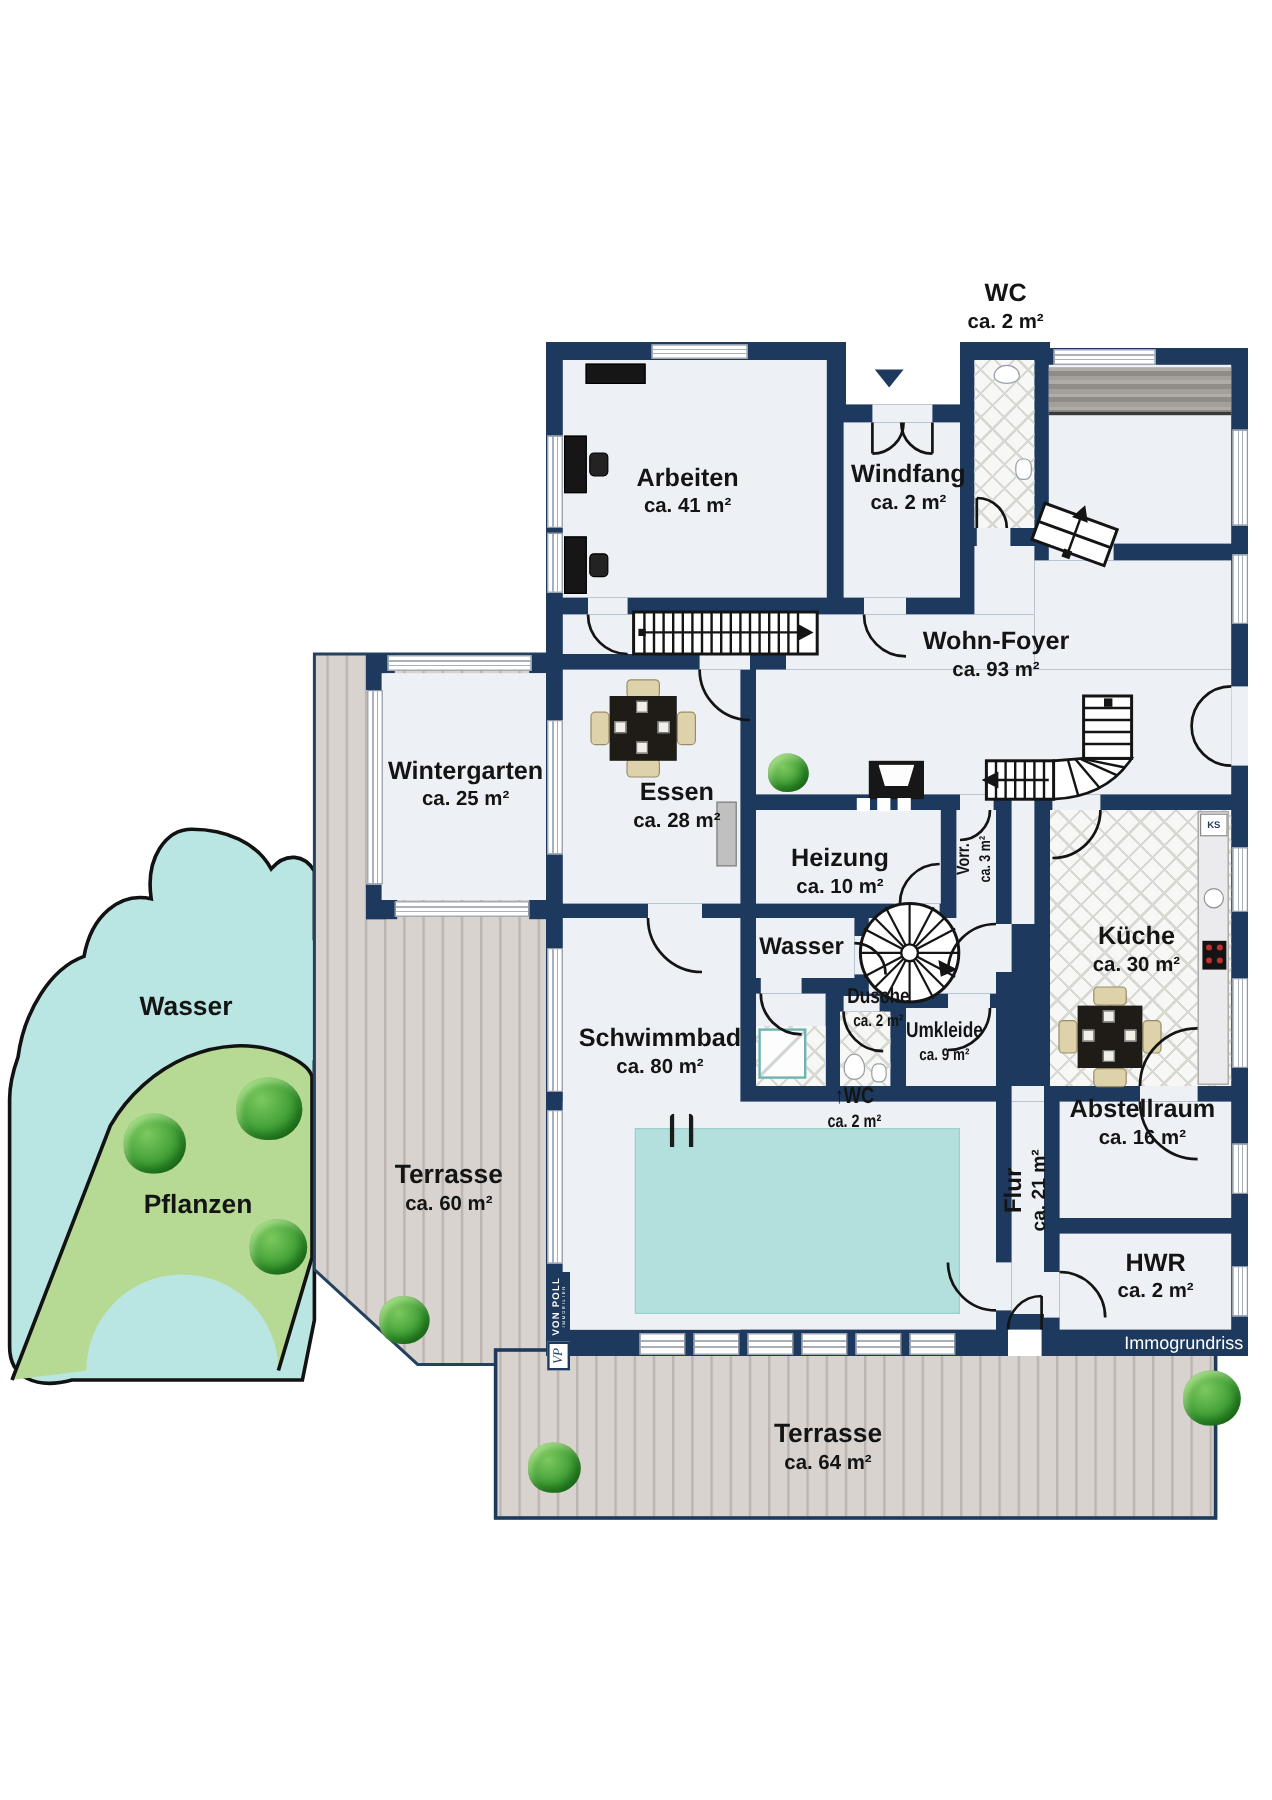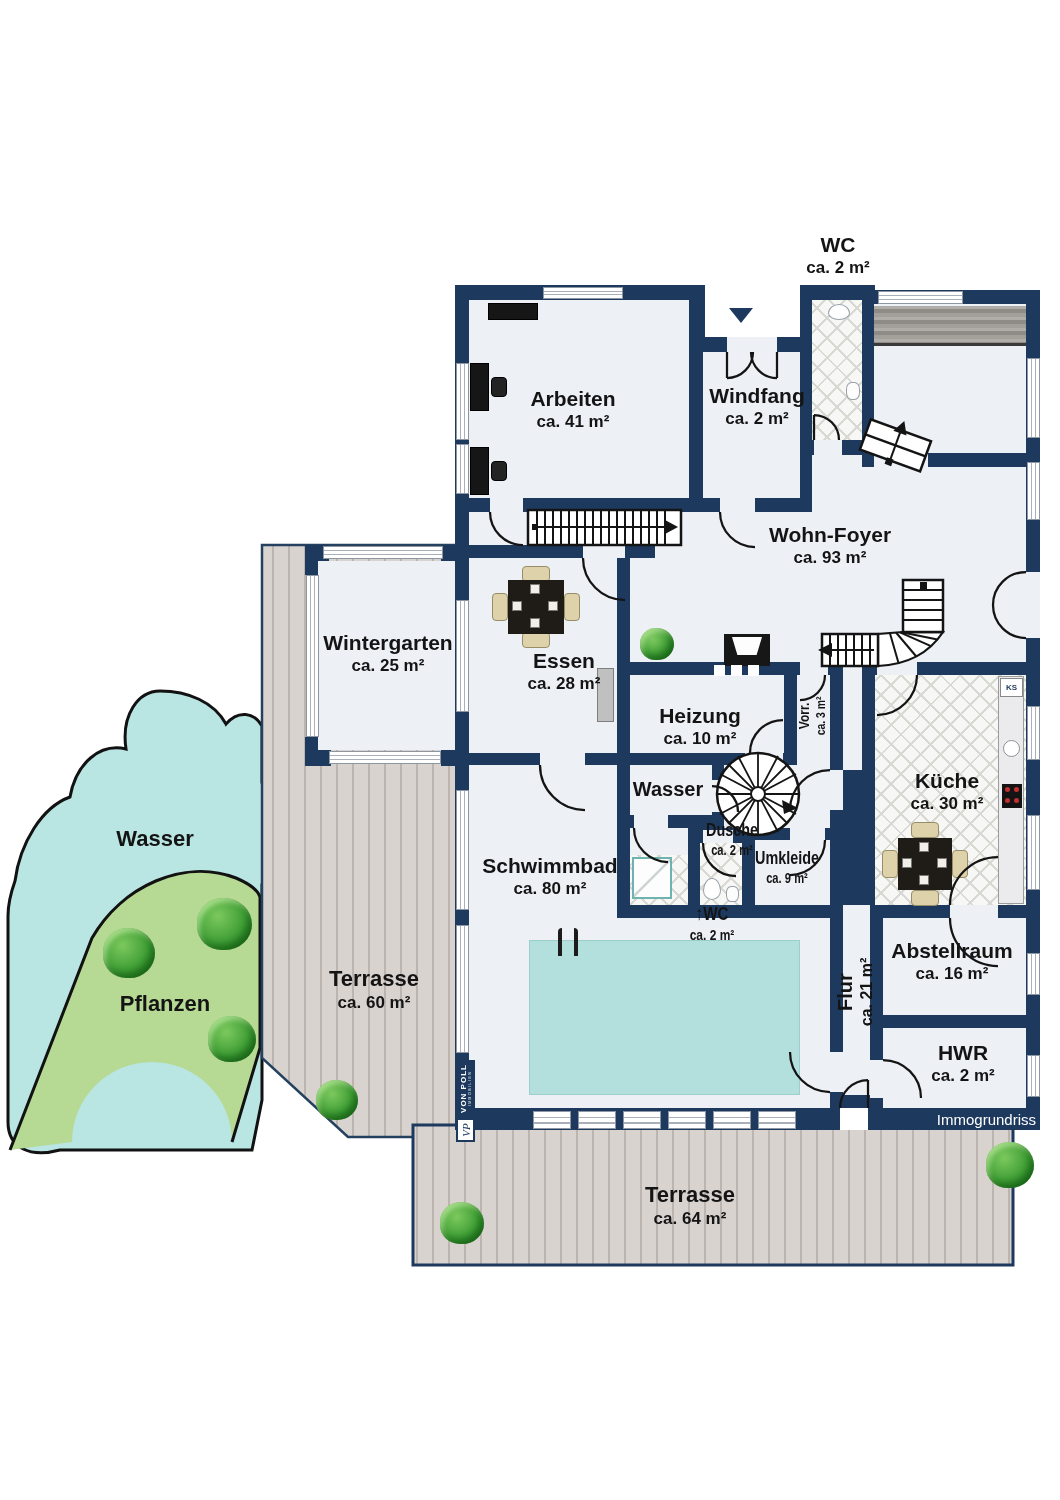--- a/index.html
+++ b/index.html
@@ -369,21 +369,21 @@
     <div class="ra">ca. 80 m²</div>
   </div>
   <div class="rl cond" style="left:712px;top:903px">
     <div class="rn" style="font-size:19px">↑WC</div>
     <div class="ra" style="font-size:15px">ca. 2 m²</div>
   </div>
   <div class="vlbl" style="left:855px;top:992px">
     <div class="rn" style="font-size:20px">Flur</div>
     <div class="ra" style="font-size:16px">ca. 21 m²</div>
   </div>
-  <div class="rl" style="left:952px;top:938px">
+  <div class="rl" style="left:952px;top:912px">
     <div class="rn">Abstellraum</div>
     <div class="ra">ca. 16 m²</div>
   </div>
   <div class="rl" style="left:963px;top:1040px">
     <div class="rn">HWR</div>
     <div class="ra">ca. 2 m²</div>
   </div>
 
   <div class="rl big" style="left:374px;top:966px">
     <div class="rn">Terrasse</div>

